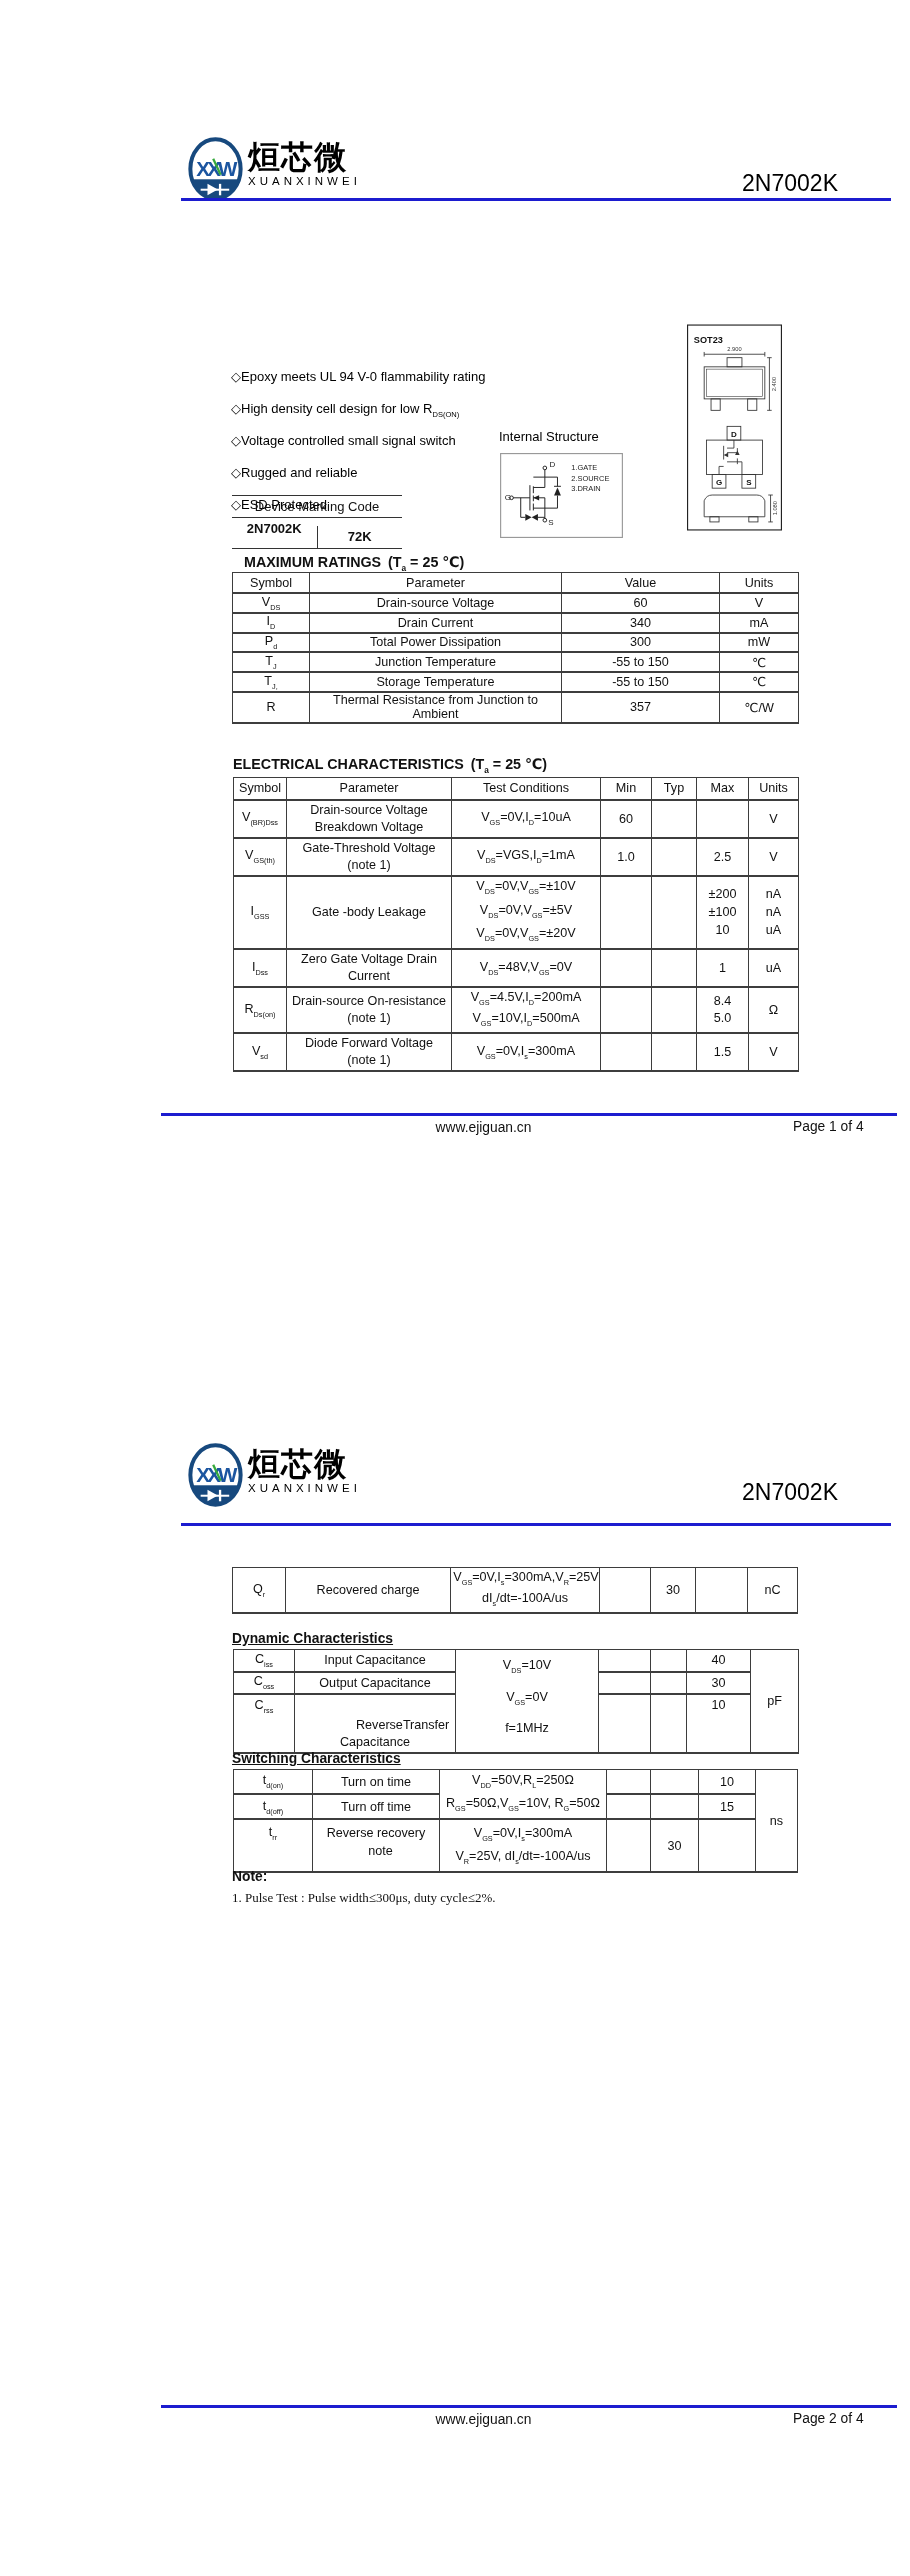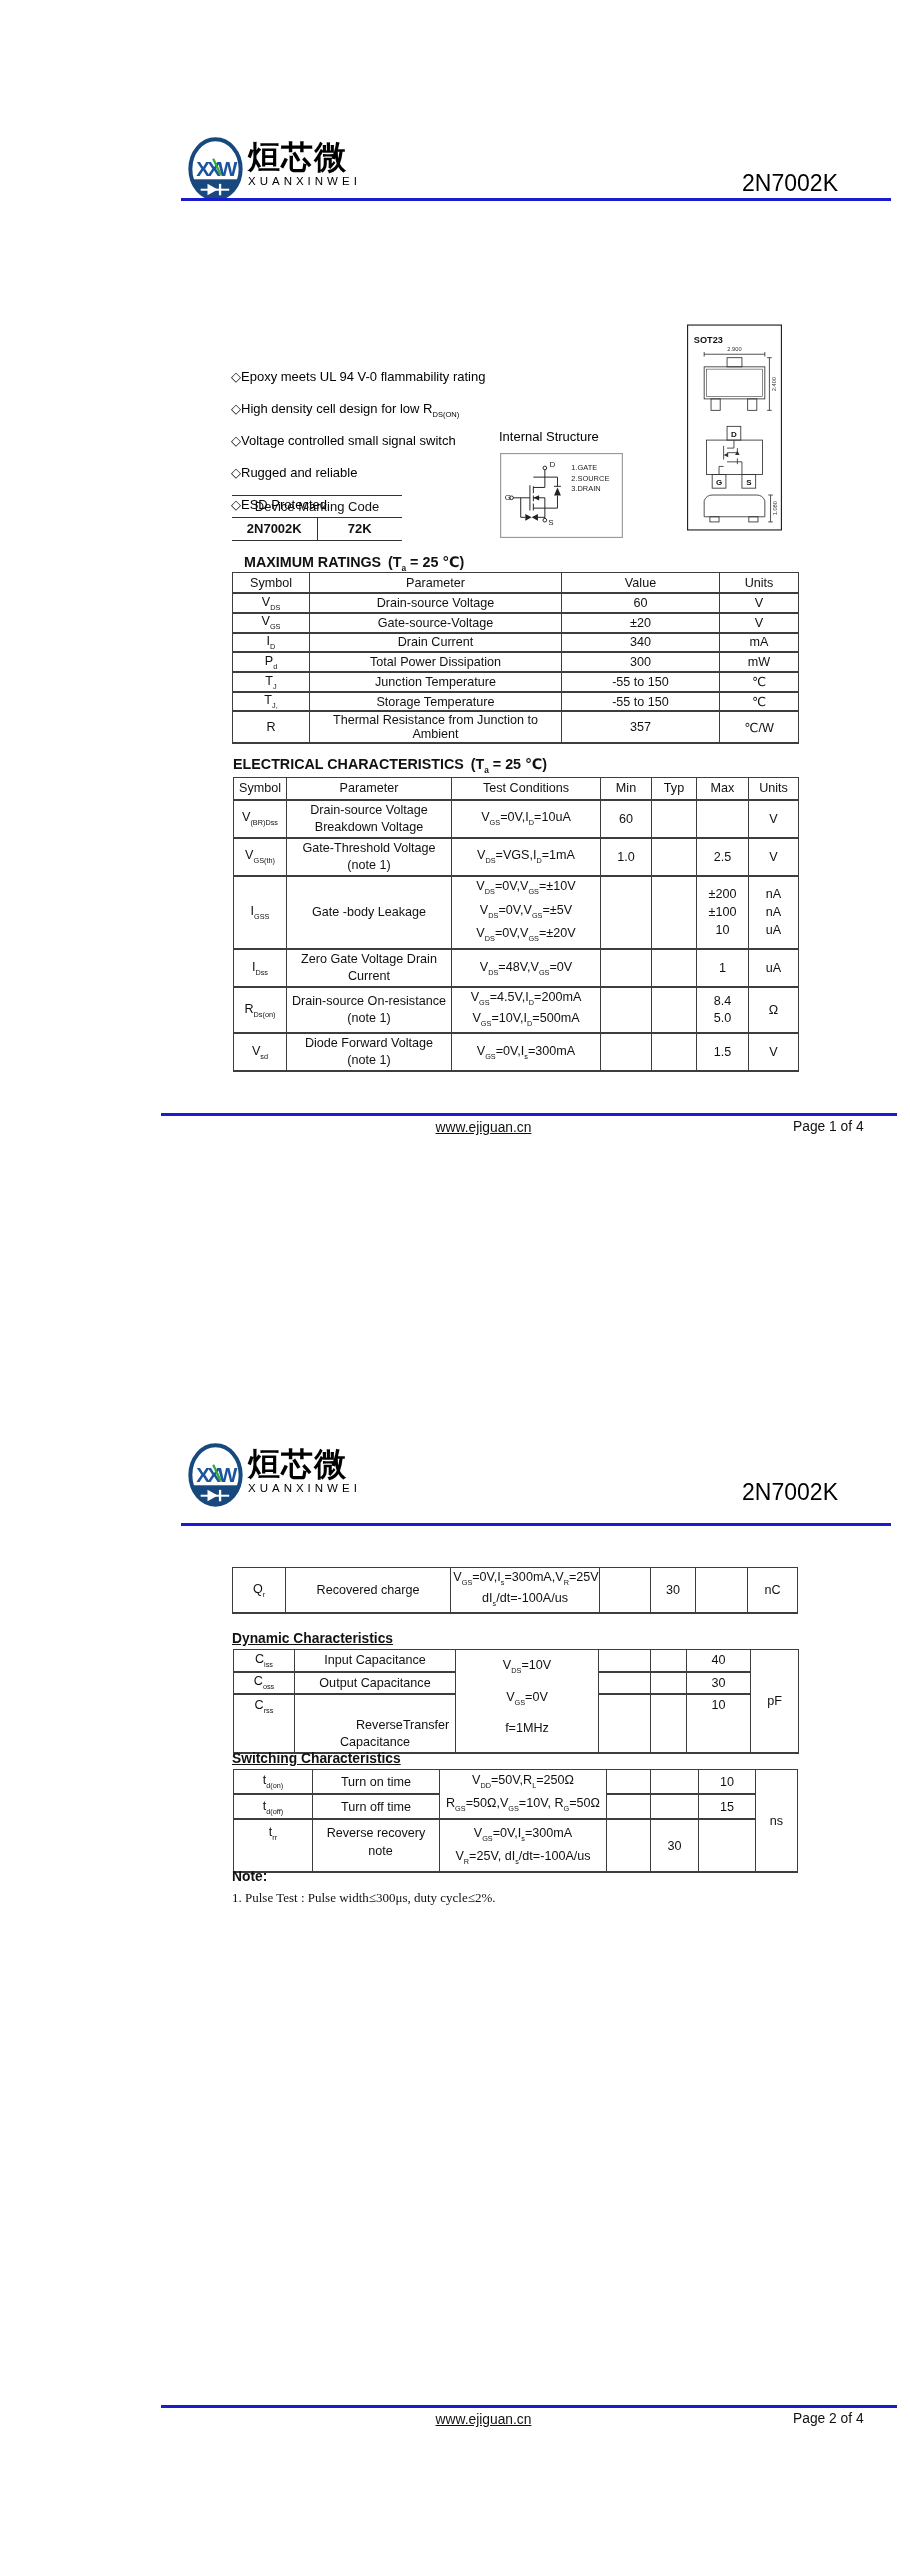--- a/index.html
+++ b/index.html
@@ -12,41 +12,41 @@
   .brand-en{font-size:11.5px;letter-spacing:4px;color:#000;margin-top:1.1px;}
   .part{font-size:23px;font-weight:500;text-align:right;color:#000;}
   .feat{font-size:13px;color:#000;}
   .feat div{height:32px;line-height:32px;white-space:nowrap;}
   .lbl{font-size:13px;color:#000;}
   .h1{font-size:14.3px;font-weight:bold;white-space:nowrap;}
   .h1 .hc{margin-left:6.9px;}
   .h2{font-size:13.8px;font-weight:bold;text-decoration:underline;white-space:nowrap;}
   .h3{font-size:13.8px;font-weight:bold;white-space:nowrap;}
   .note-body{font-family:"Liberation Serif","DejaVu Serif",serif;font-size:13px;}
-  .footer-site{font-size:13.8px;text-align:center;text-decoration:underline;}
+  .footer-site{font-size:13.8px;text-align:center;}
   .footer-page{font-size:13.8px;}
   table.tbl{position:absolute;border-collapse:collapse;table-layout:fixed;}
   table.tbl td{border:1.1px solid #3d3d3d;border-bottom:2.9px double #3d3d3d;
       font-size:12.6px;text-align:center;vertical-align:middle;padding:0.6px 2.3px;overflow:hidden;}
   td.sym{font-size:13px;}
   td.left{text-align:left;padding-left:6.9px;}
   td.small{font-size:11px;}
   td.ubot{vertical-align:bottom;padding-bottom:9.2px;}
   .lh30 div{line-height:17px;}
   .lh32 div{line-height:18px;}
   .lh45 div{line-height:26px;}
   .jrow{display:flex;justify-content:flex-end;padding-right:3.4px;margin-top:22px;}
   .ind{padding-left:9.2px;}
   
   .mk{position:absolute;}
   .mk-head{border-top:1.1px solid #333;border-bottom:1.1px solid #333;text-align:center;
            font-size:13px;padding:2.9px 0;}
   .mk-row{display:flex;border-bottom:1.1px solid #333;}
   .mk-cell{flex:1;text-align:center;font-weight:bold;font-size:13px;padding:3.4px 0;}
-  .mk-cell + .mk-cell{border-left:1.1px solid #333;}
+  .mk-cell + .mk-cell{border-left:1.1px solid #333;margin-top:8px;}
   svg text{font-family:"Liberation Sans","DejaVu Sans",sans-serif;}
 </style>
 </head>
 <body>
 
 <div class="sheet">
 
   <div>
 
     <svg class="abs" style="left:188px;top:137px" width="55" height="64" viewBox="0 0 96 112">
@@ -166,26 +166,20 @@
           <tr style="height:20.7px">
         <td>Symbol</td>
         <td>Parameter</td>
         <td>Value</td>
         <td>Units</td>
       </tr>
       <tr style="height:19.5px">
         <td class="sym">V<sub>DS</sub></td>
         <td class="left">Drain-source Voltage</td>
         <td>60</td>
-        <td>V</td>
-      </tr>
-      <tr style="height:19.5px">
-        <td class="sym">V<sub>GS</sub></td>
-        <td class="left">Gate-source-Voltage</td>
-        <td>±20</td>
         <td>V</td>
       </tr>
       <tr style="height:19.5px">
         <td class="sym">I<sub>D</sub></td>
         <td class="left">Drain Current</td>
         <td>340</td>
         <td>mA</td>
       </tr>
       <tr style="height:19.5px">
         <td class="sym">P<sub>d</sub></td>

